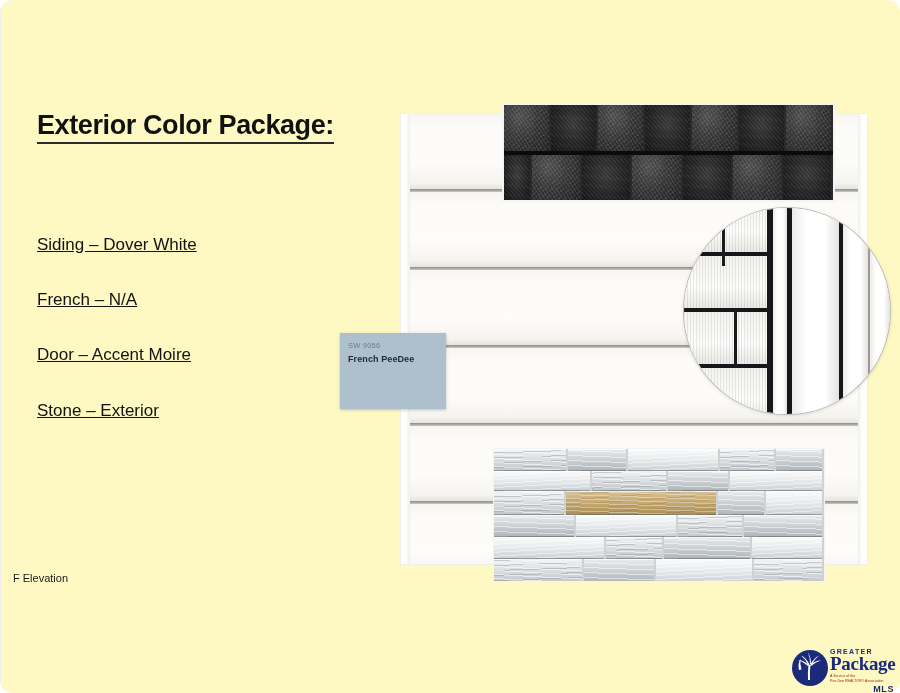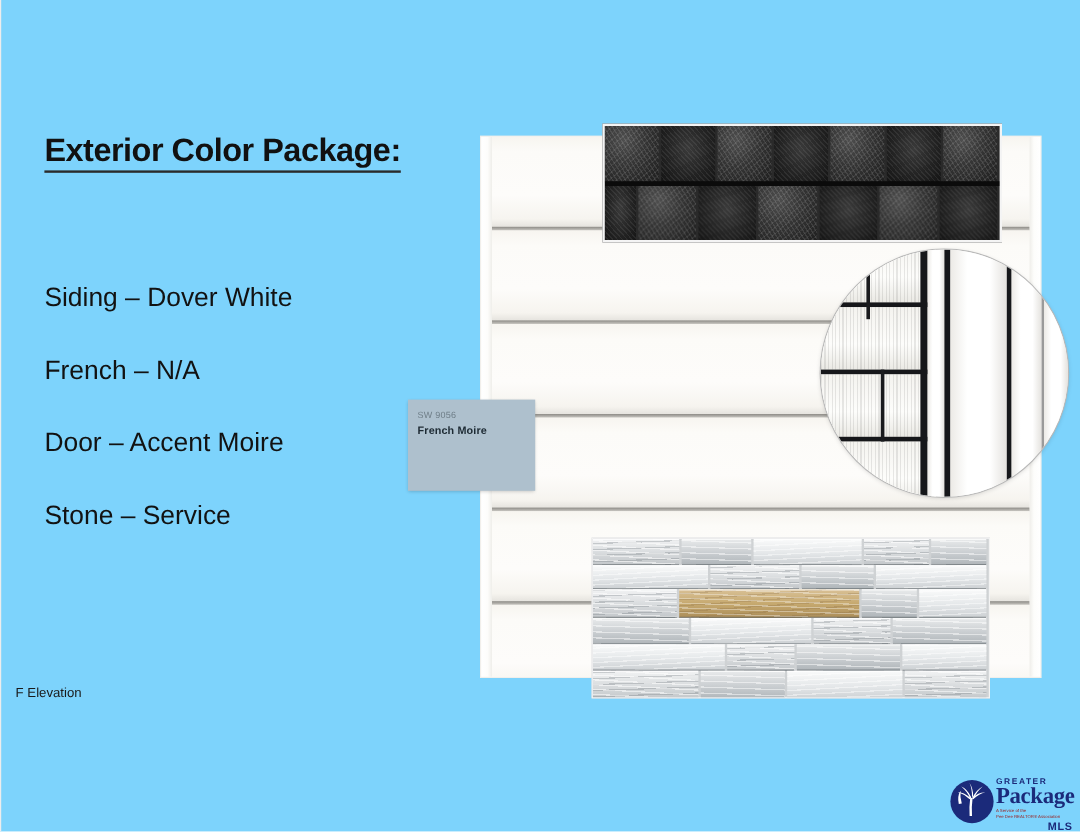--- a/index.html
+++ b/index.html
@@ -10,24 +10,25 @@
   }
   body {
     font-family: "Liberation Sans", sans-serif;
     -webkit-font-smoothing: antialiased;
   }
 
   .slide {
     position: relative;
     width: 900px;
     height: 693px;
-    background: #7dd3fc;
+    background: #fef9c3;
     overflow: hidden;
     border-left: 1px solid #ededed;
     box-sizing: border-box;
+    border-radius: 13px;
   }
 
   
   .title-block {
     position: absolute;
     left: 36px;
     top: 110px;
     width: 330px;
   }
   .title-main {
@@ -51,25 +52,26 @@
     padding-right: 100px;
   }
 
   .spec-list {
     position: absolute;
     left: 36px;
     top: 236px;
     width: 330px;
   }
   .spec-item {
-    font-size: 22px;
+    font-size: 17px;
     color: #121212;
     line-height: 1.1;
     margin-bottom: 36.5px;
     white-space: nowrap;
+    text-decoration: underline;
   }
 
   .elevation-note {
     position: absolute;
     left: 12px;
     top: 572px;
     font-size: 11px;
     color: #1a1a1a;
   }
 
@@ -339,21 +341,21 @@
 <div class="slide">
 
   <div class="title-block">
     <div class="title-main">Exterior Color Package:</div>
   </div>
 
   <div class="spec-list">
     <div class="spec-item">Siding – Dover White</div>
     <div class="spec-item">French – N/A</div>
     <div class="spec-item">Door – Accent Moire</div>
-    <div class="spec-item">Stone – Service</div>
+    <div class="spec-item">Stone – Exterior</div>
   </div>
 
   <div class="elevation-note">F Elevation</div>
 
   <div class="siding-panel">
     <div class="lap" style="top:0px;"></div>
     <div class="lap" style="top:78px;"></div>
     <div class="lap" style="top:156px;"></div>
     <div class="lap" style="top:234px;"></div>
     <div class="lap" style="top:312px;"></div>
@@ -405,21 +407,21 @@
     <div class="dc-shadow" style="left:103px; width:5px;"></div>
     <div class="dc-trim" style="left:108px; width:47px;"></div>
     <div class="dc-shadow" style="left:155px; width:4px;"></div>
     <div class="dc-trim" style="left:159px; width:25px;"></div>
     <div class="dc-shadow" style="left:184px; width:2px; background:#9a9a9a;"></div>
     <div class="dc-trim" style="left:186px; width:20px;"></div>
   </div>
 
   <div class="paint-swatch">
     <div class="ps-code">SW 9056</div>
-    <div class="ps-name">French Moire</div>
+    <div class="ps-name">French PeeDee</div>
   </div>
 
   <div class="stone-swatch">
     <div class="stone-row" style="top:0px; height:22px;">
       <div class="stone" style="flex:0 0 72px;"></div>
       <div class="stone g2" style="flex:0 0 58px;"></div>
       <div class="stone g3" style="flex:0 0 90px;"></div>
       <div class="stone" style="flex:0 0 54px;"></div>
       <div class="stone g2"></div>
     </div>

